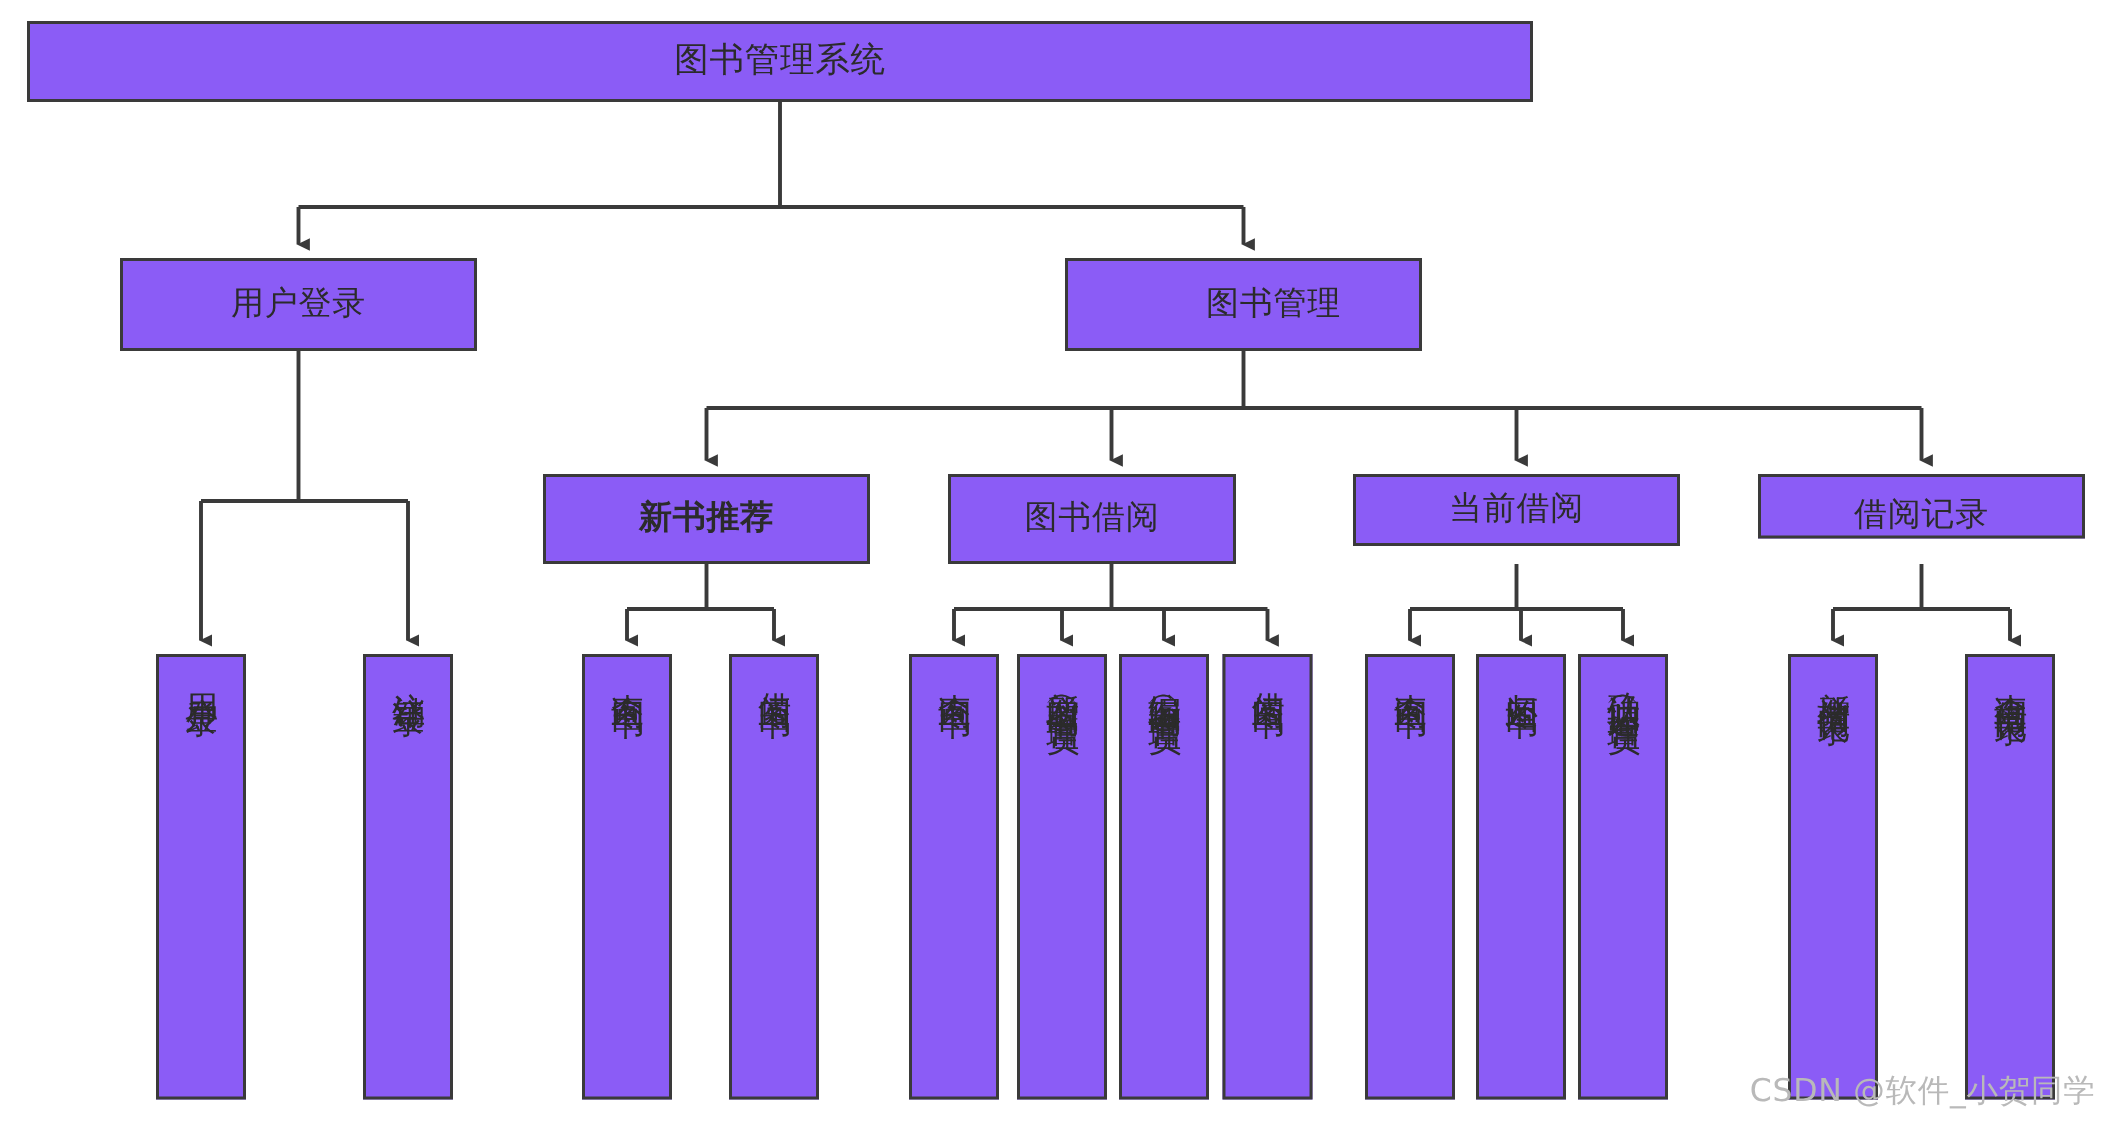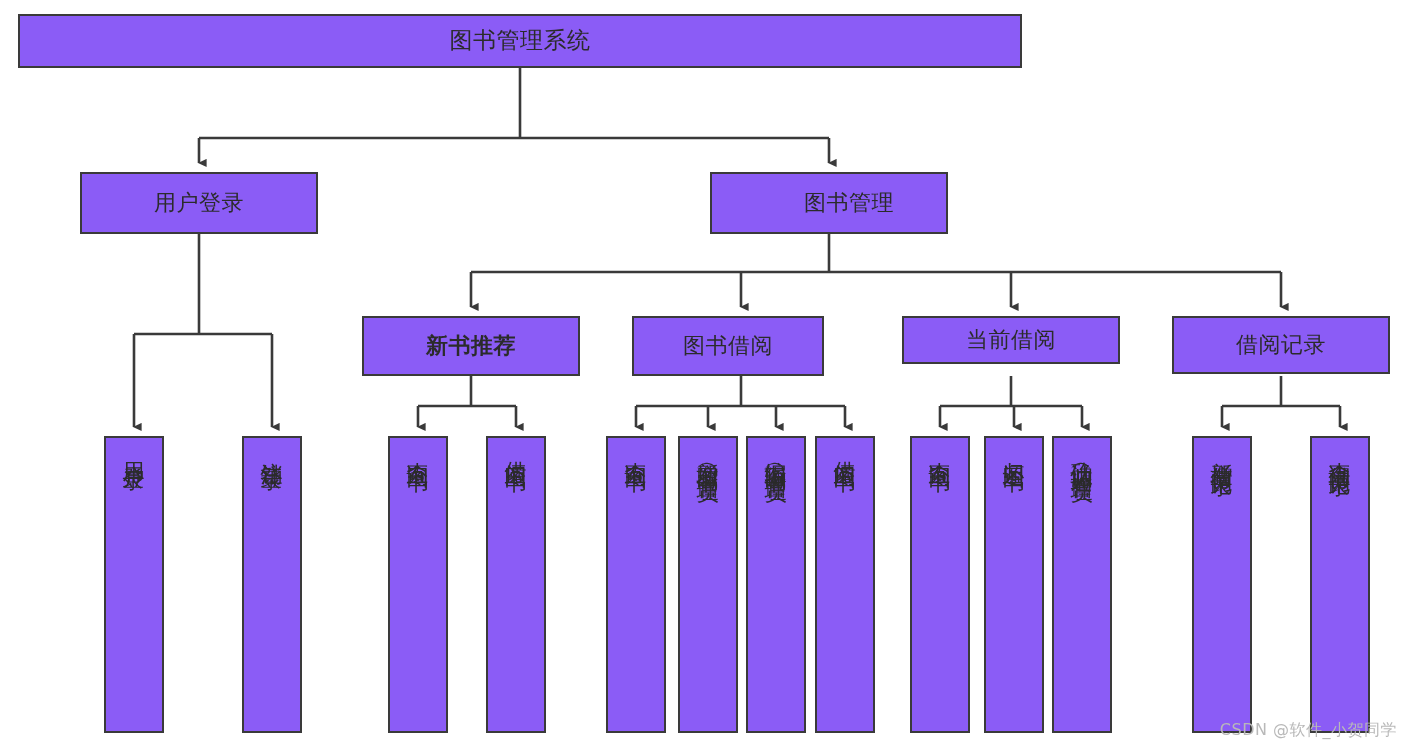--- a/index.html
+++ b/index.html
@@ -64,21 +64,21 @@
     font-size: 22px;
     line-height: 1.05;
     letter-spacing: 3px;
     white-space: nowrap;
     -webkit-text-orientation: upright;
   }
   .watermark {
     position: absolute;
     right: 8px;
     bottom: 6px;
-    font-size: 16px;
+    font-size: 21px;
     color: #b9b9b9;
     letter-spacing: 0.5px;
     z-index: 5;
     white-space: nowrap;
     text-align: center;
   }
 </style>
 </head>
 <body>
 
@@ -140,21 +140,21 @@
 
   <div class="node h" style="left: 362px; top: 316px; width: 218px; height: 60px; font-weight: bold;">
     <span class="node-label">新书推荐</span>
   </div>
   <div class="node h" style="left: 632px; top: 316px; width: 192px; height: 60px;">
     <span class="node-label">图书借阅</span>
   </div>
   <div class="node h" style="left: 902px; top: 316px; width: 218px; height: 48px;">
     <span class="node-label">当前借阅</span>
   </div>
-  <div class="node h" style="left: 1172px; top: 316px; width: 218px; height: 58px;">
+  <div class="node h" style="left: 1172px; top: 316px; width: 218px; height: 43px; align-items: flex-end;">
     <span class="node-label">借阅记录</span>
   </div>
 
   <div class="node v" style="left: 104px; top: 436px; width: 60px; height: 297px;">
     <span class="node-label">用户登录</span>
   </div>
   <div class="node v" style="left: 242px; top: 436px; width: 60px; height: 297px;">
     <span class="node-label">注销登录</span>
   </div>
 

